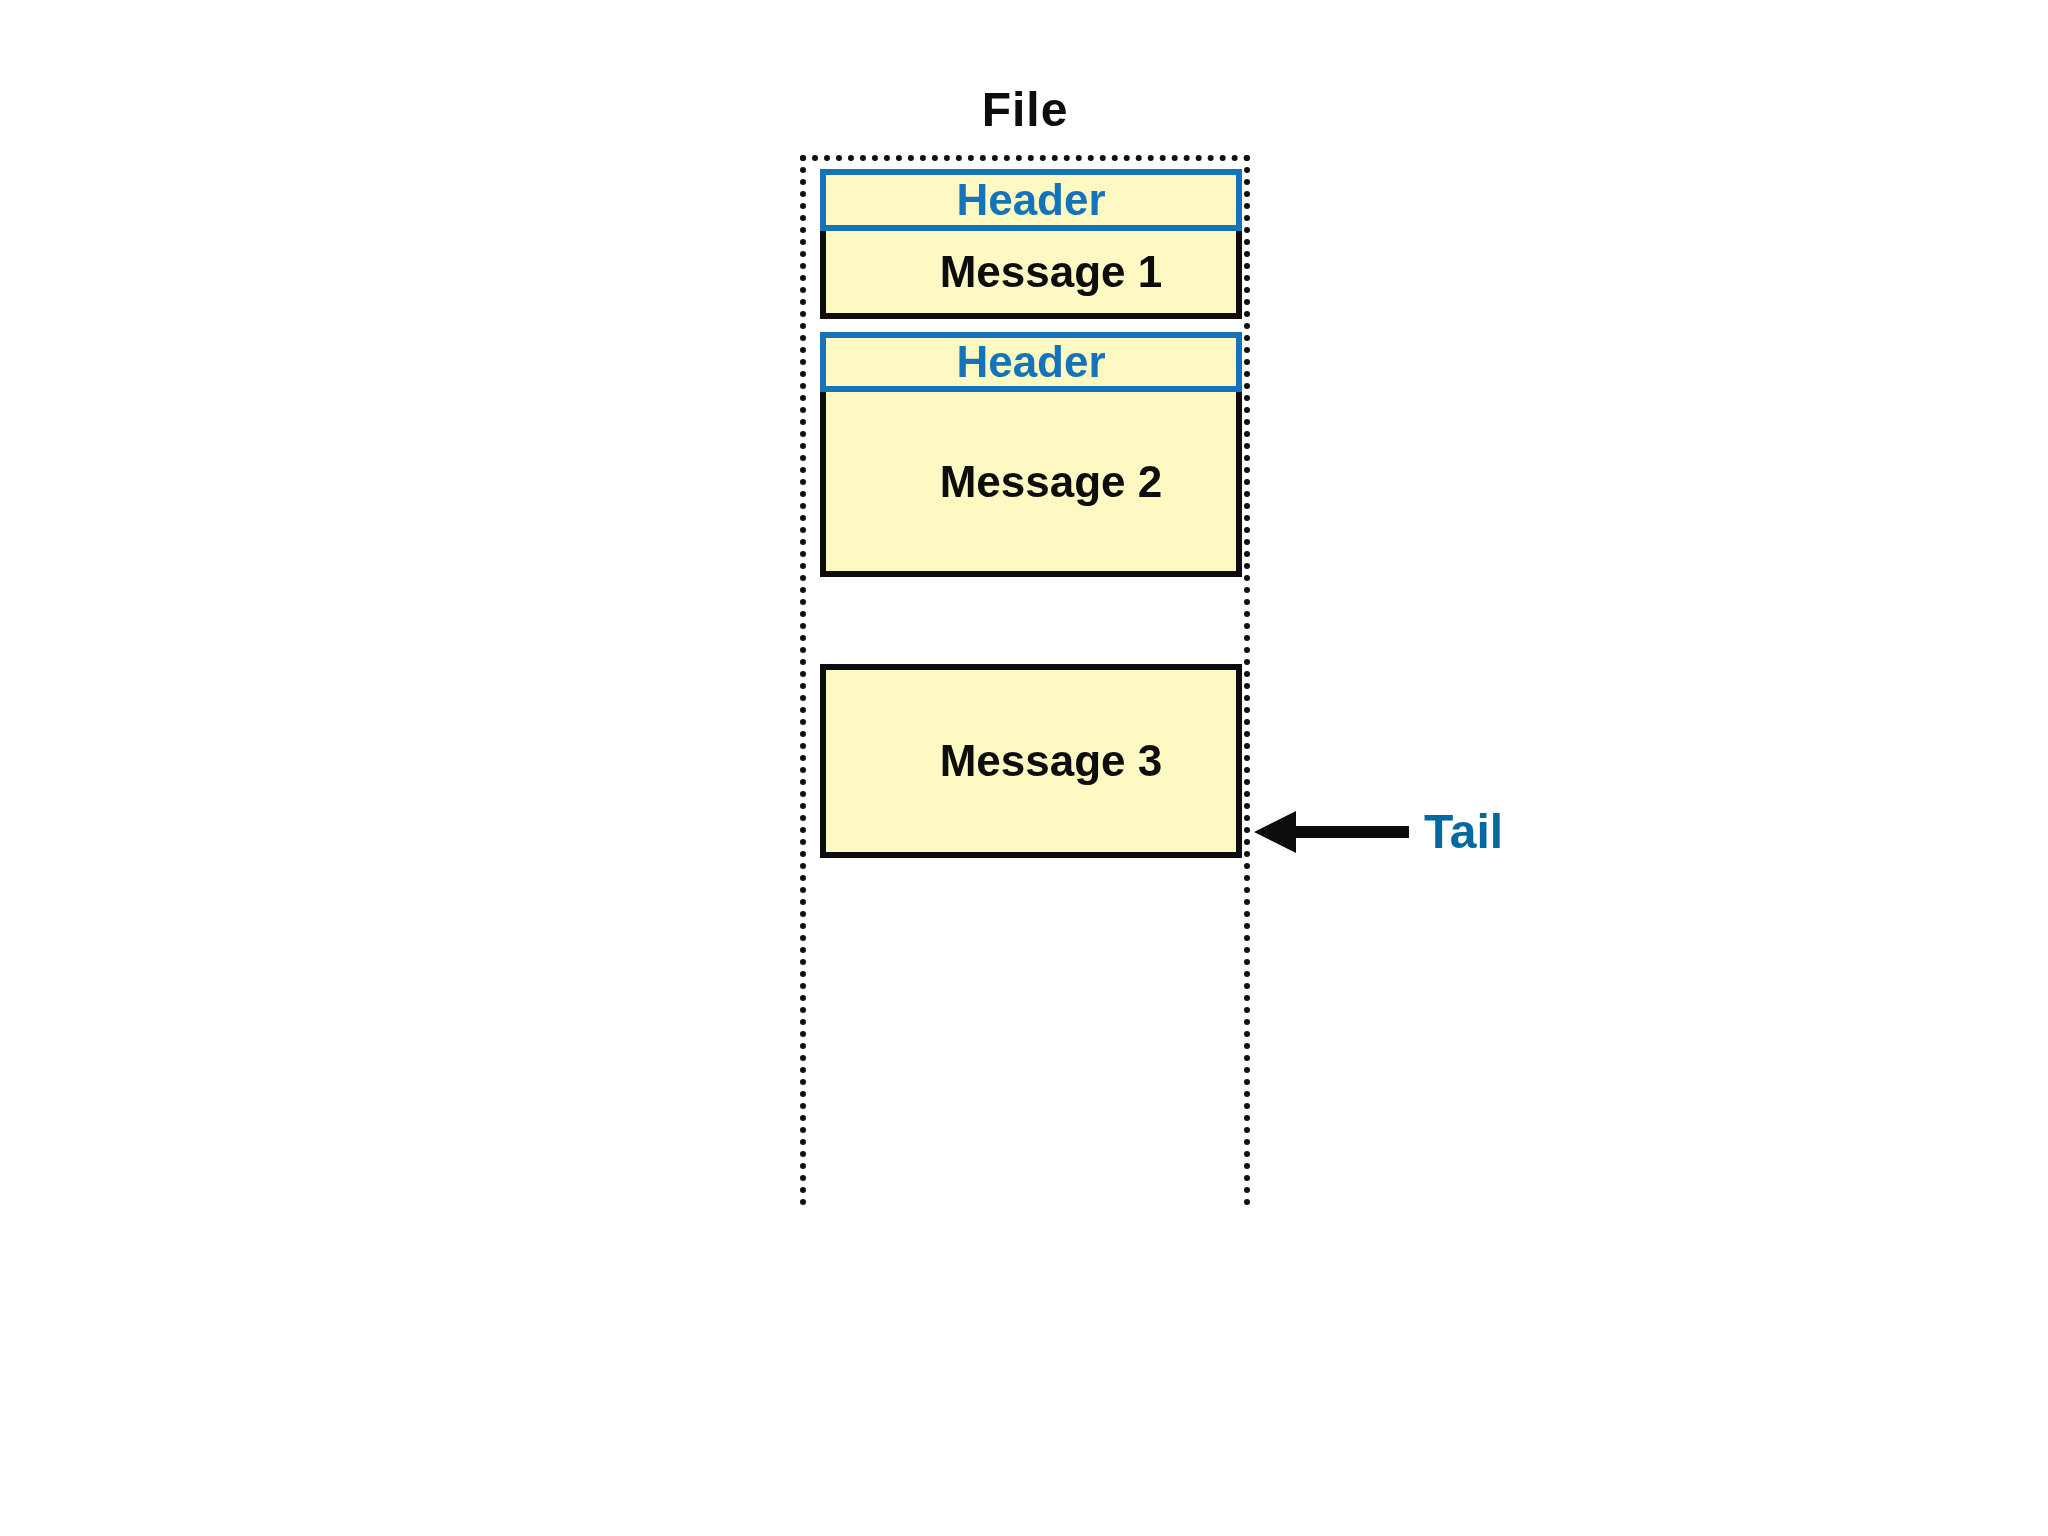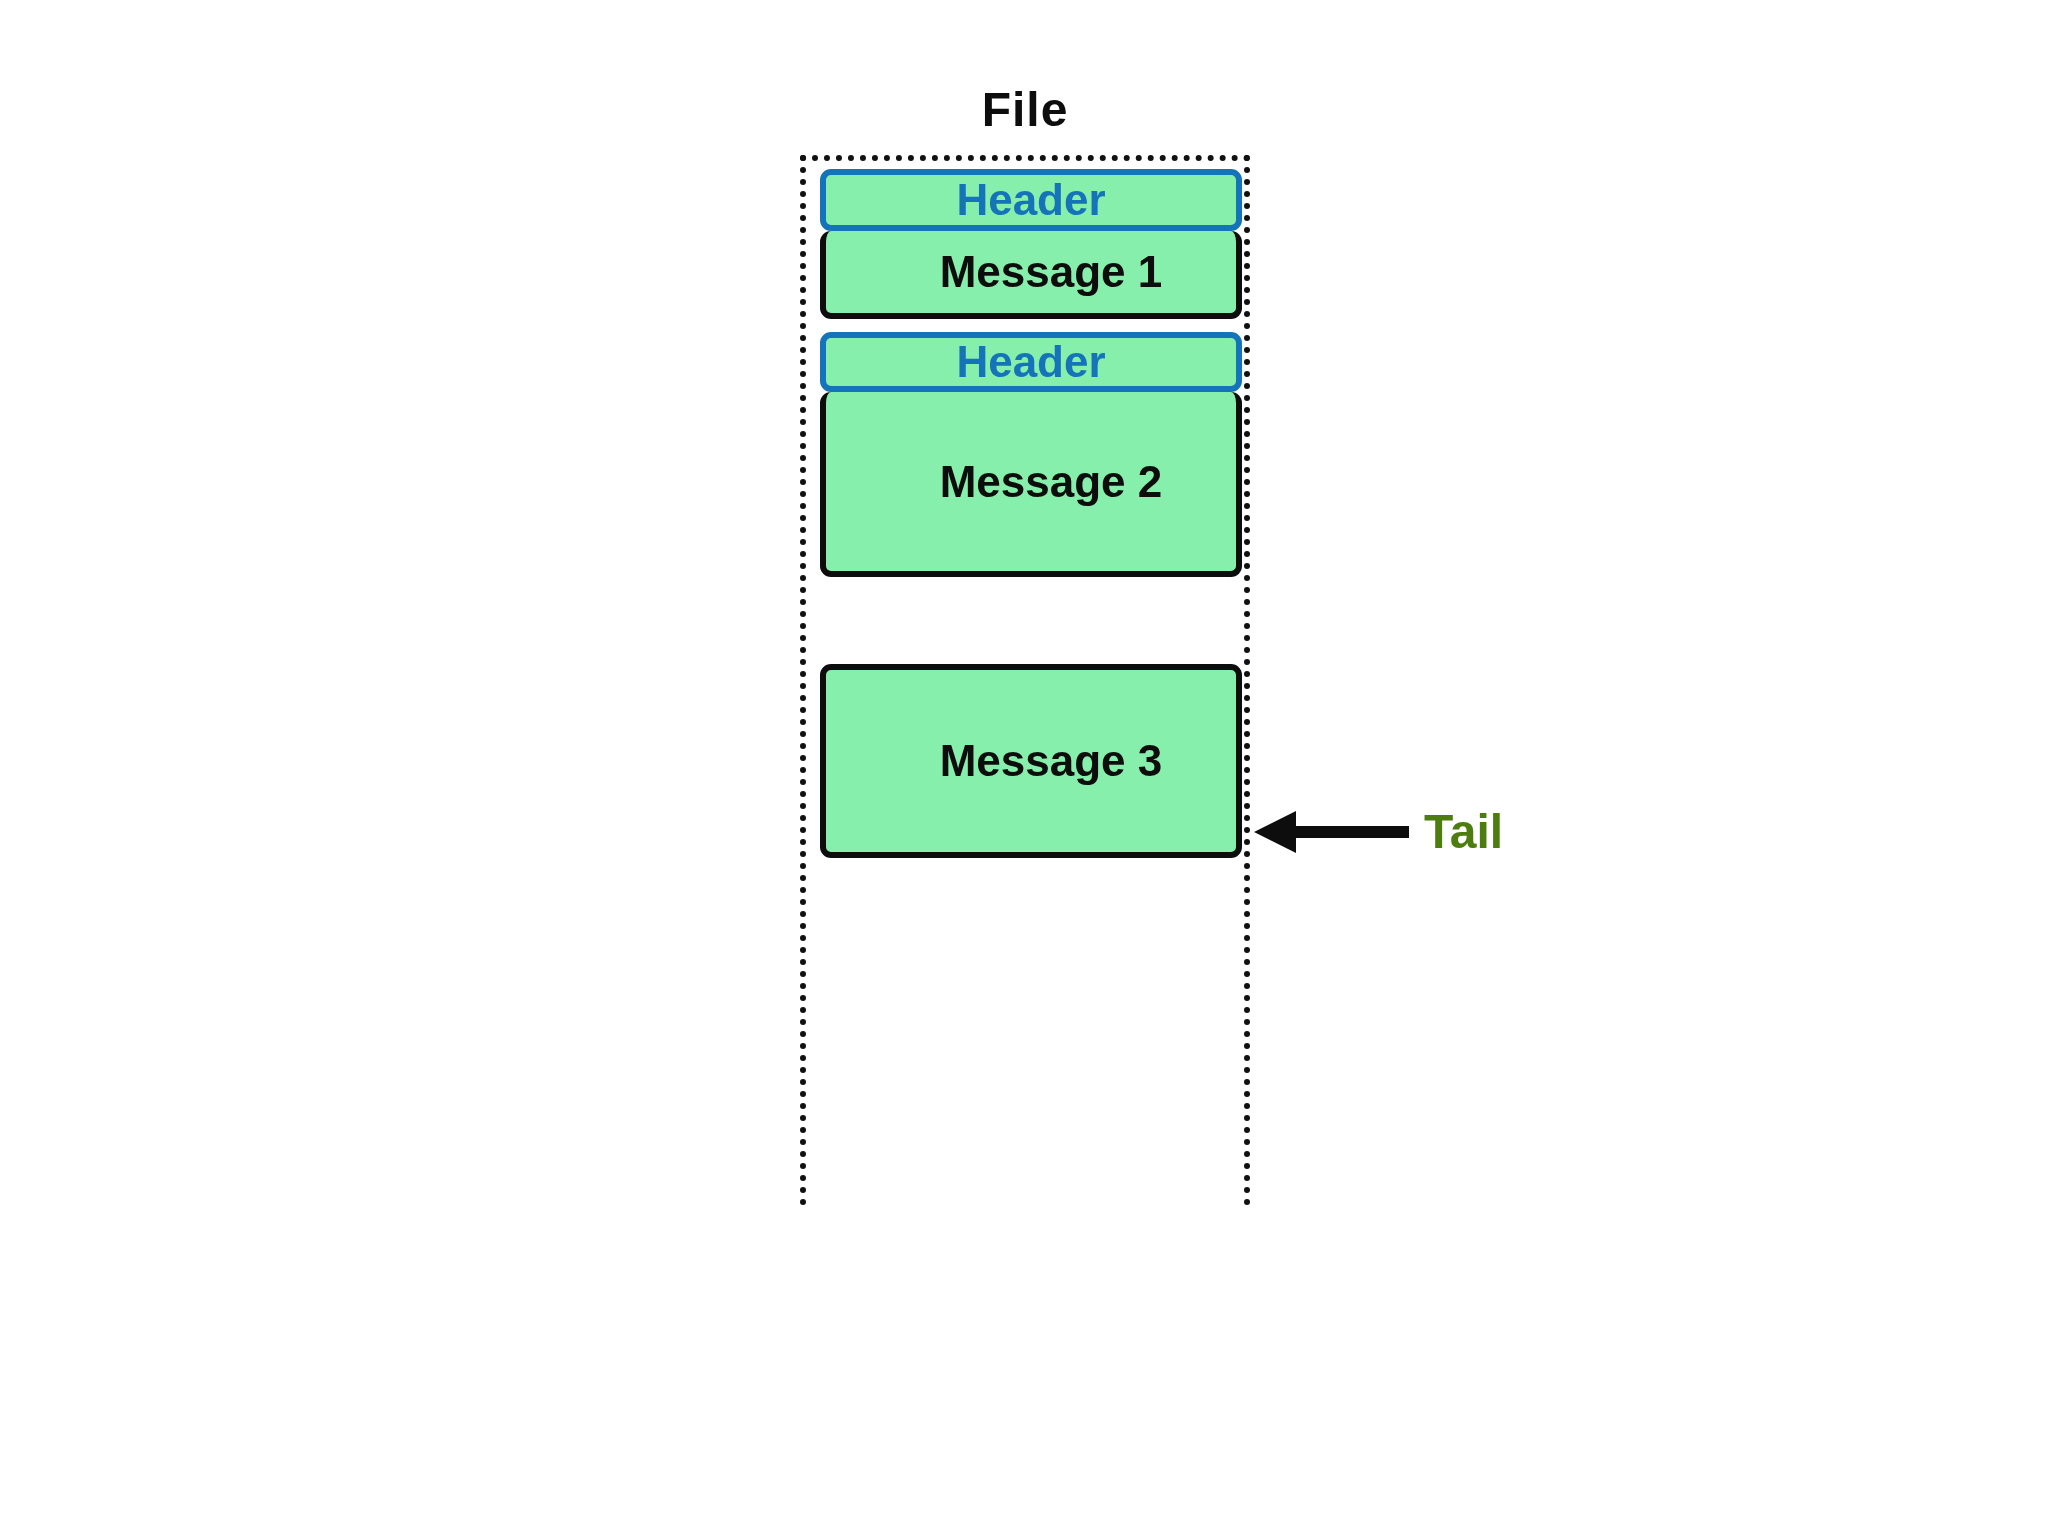--- a/index.html
+++ b/index.html
@@ -38,23 +38,22 @@
   }
   .seg {
     position: absolute;
     left: 14px;
     width: 422px;
     box-sizing: border-box;
     display: flex;
     align-items: center;
     justify-content: center;
     font-weight: bold;
-    background: #86efac;
+    background: #fef9c3;
     text-align: center;
-    border-radius: 11px;
   }
   .seg.header {
     border: 6px solid #1573B9;
     color: #1573B9;
     font-size: 44px;
     z-index: 2;
   }
   .seg.message {
     border: 6px solid #0d0d0d;
     color: #0d0d0d;
@@ -95,21 +94,21 @@
     width: 117px;
     height: 12px;
     background: #0d0d0d;
   }
   .tail-label {
     position: absolute;
     left: 1424px;
     top: 804px;
     font-size: 48px;
     font-weight: bold;
-    color: #4d7c0f;
+    color: #0369a1;
   }
 </style>
 </head>
 <body>
 
 <div class="canvas">
 
   <div class="file-title">File</div>
 
   <div class="file-box">

